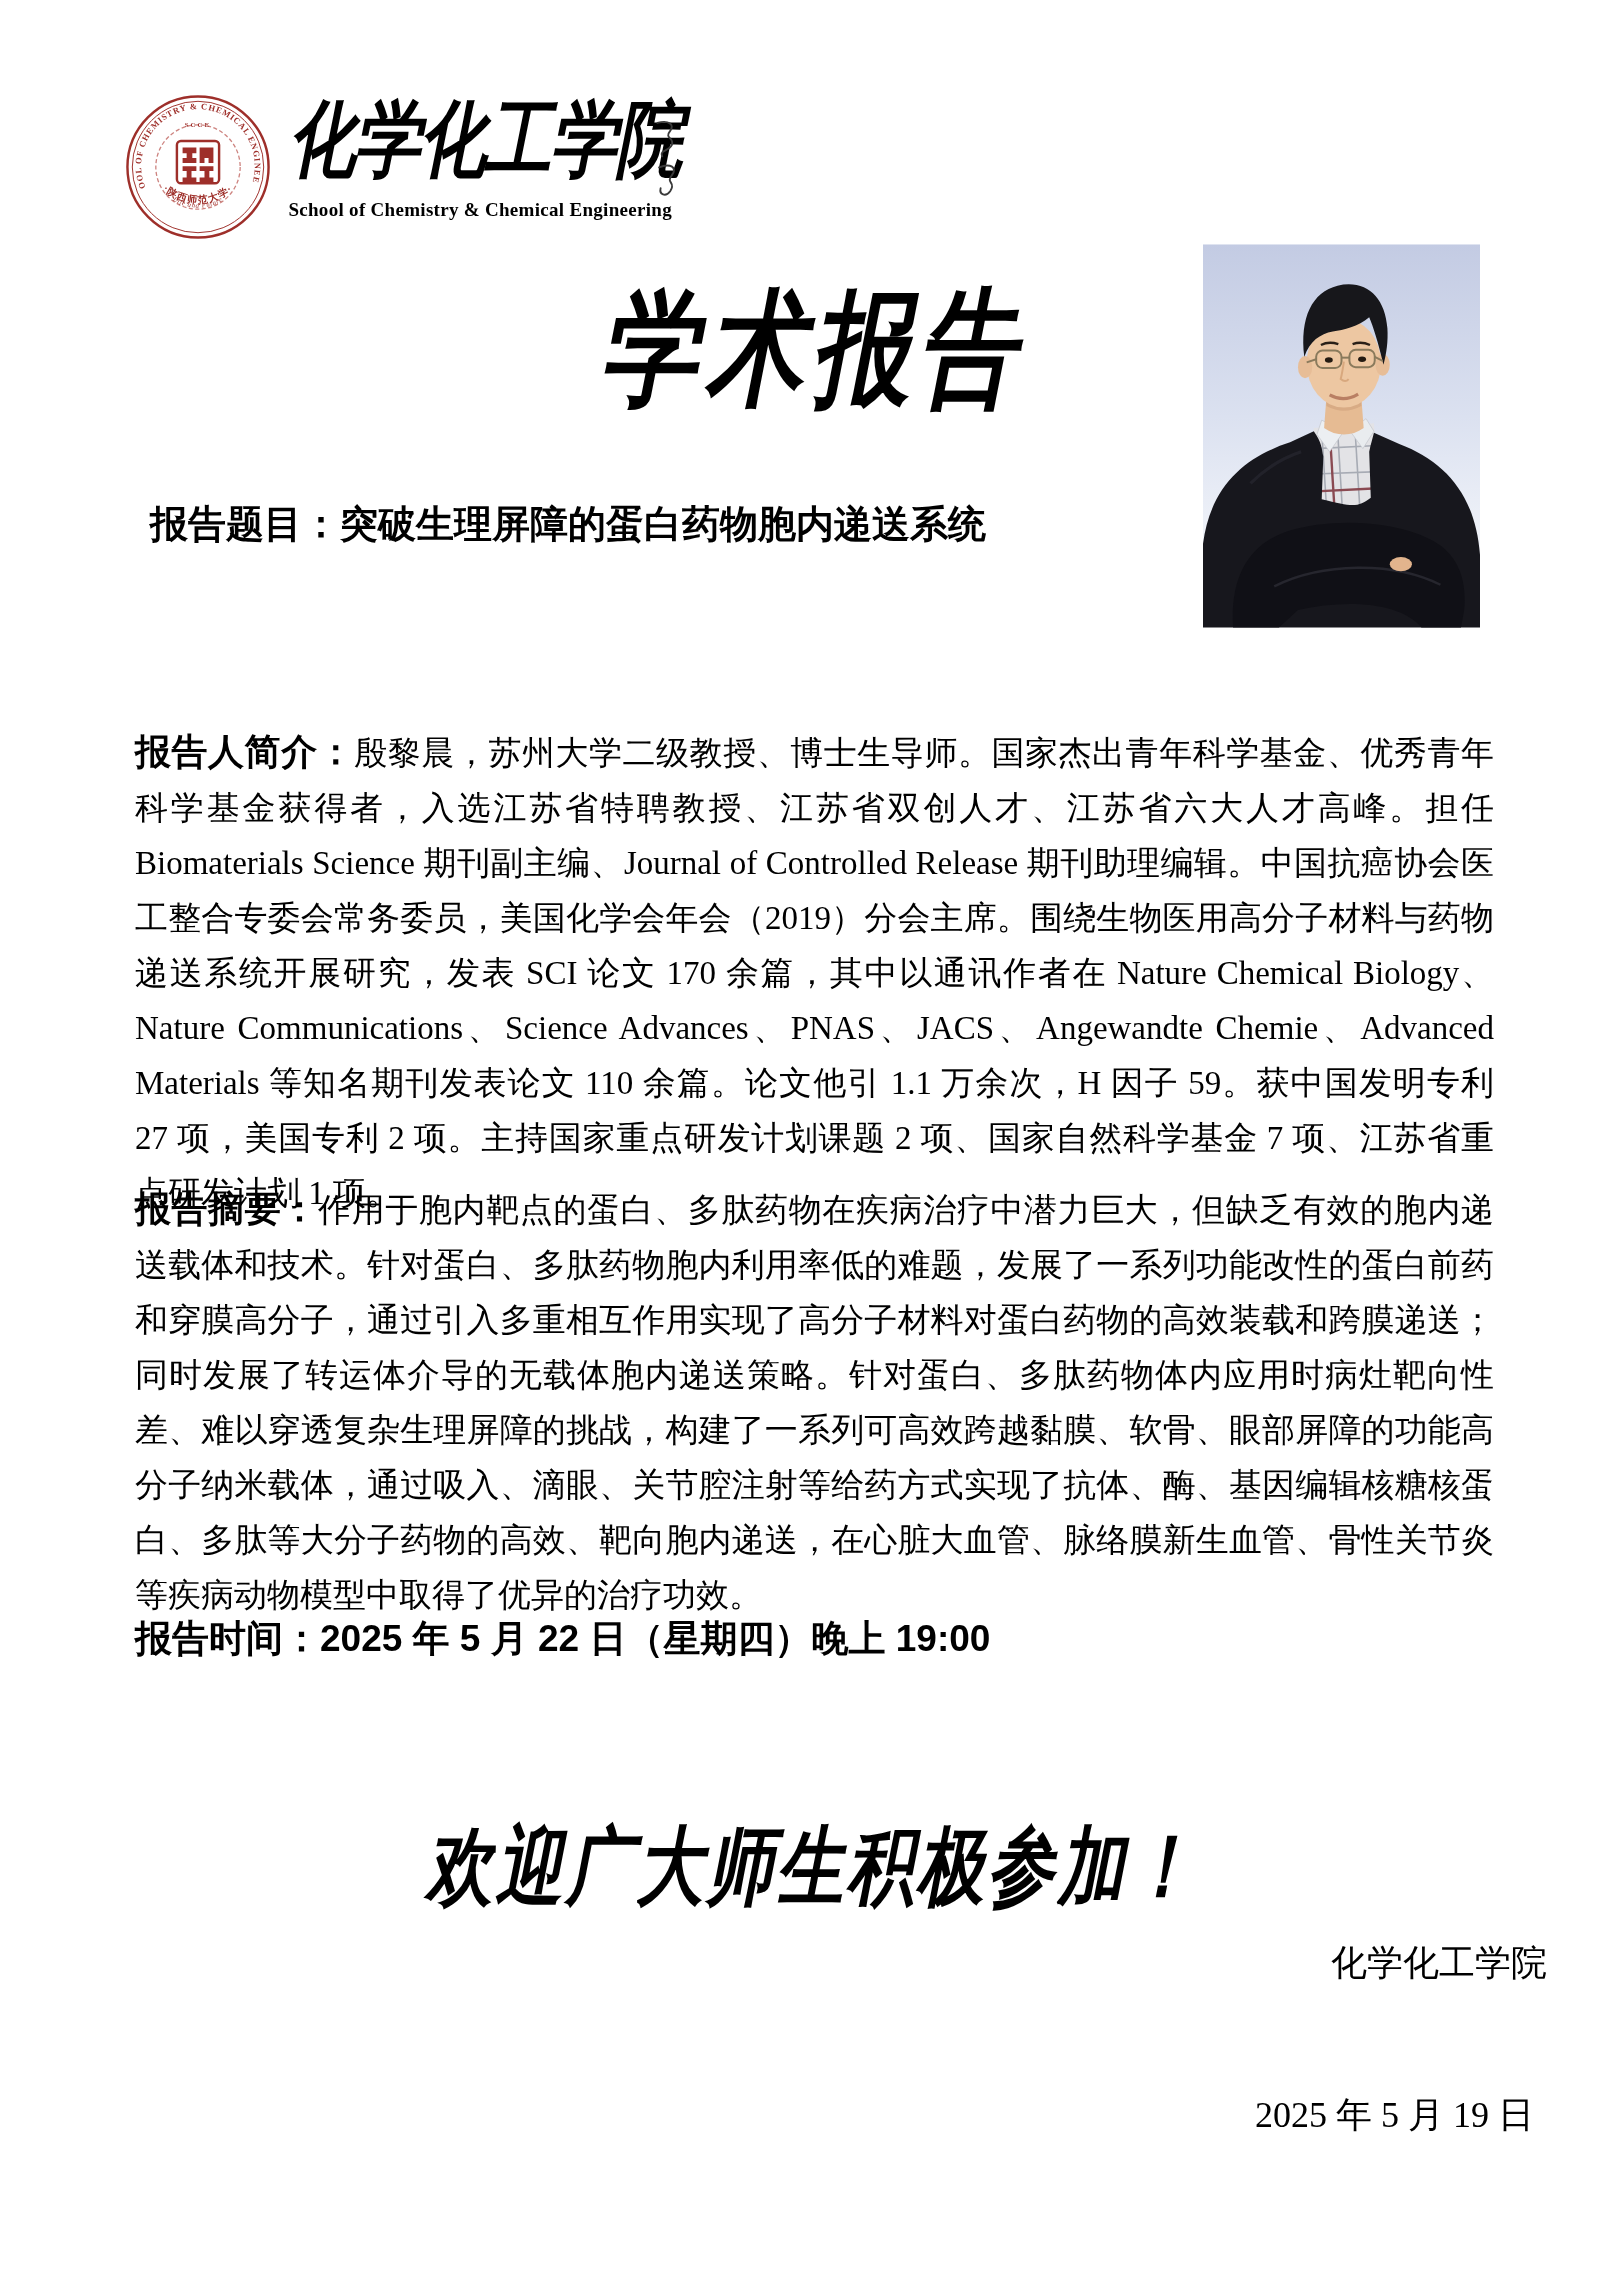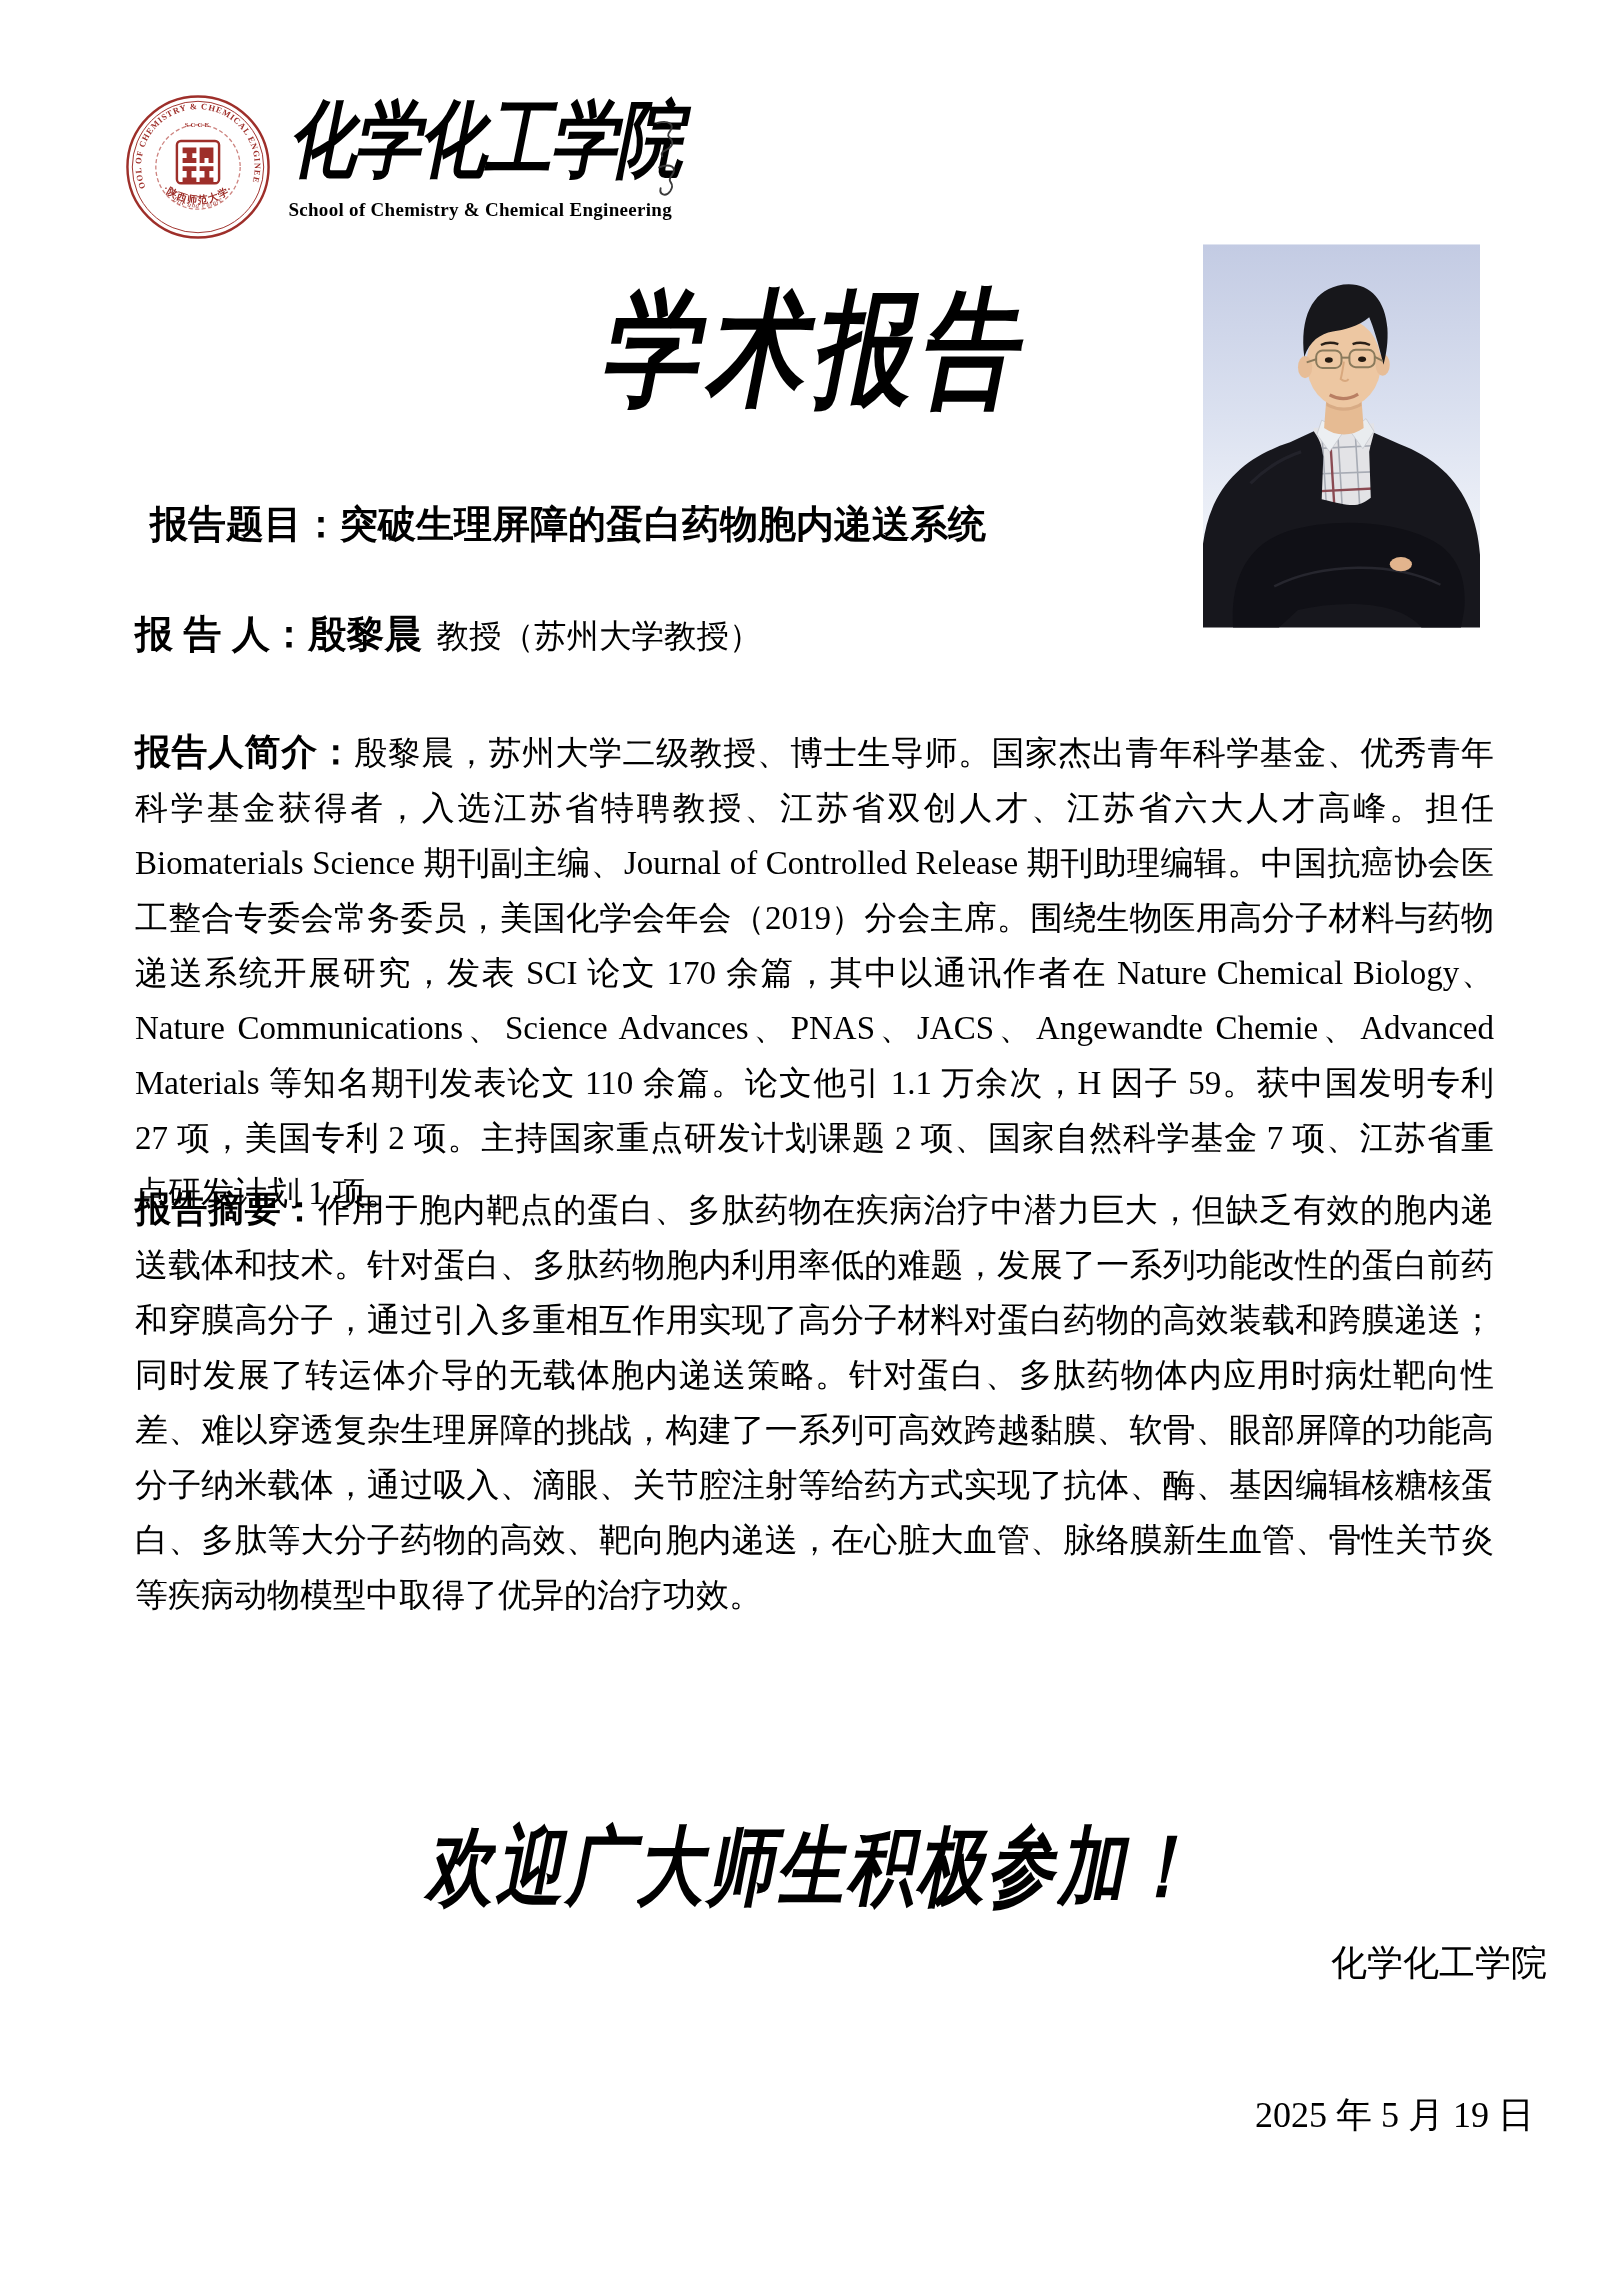--- a/index.html
+++ b/index.html
@@ -187,32 +187,32 @@
       <path d="M38,484 C34,420 58,378 108,362 C160,346 238,348 286,372 C320,388 334,420 330,462 L326,484 L276,484 C250,452 180,448 120,462 L96,484 Z" fill="#101016"></path>
       <path d="M90,432 C150,402 240,400 300,430" stroke="#26262e" stroke-width="3" fill="none"></path>
       <ellipse cx="250" cy="404" rx="14" ry="9" fill="#e2b48d"></ellipse>
     </g>
   </svg>
 
   <div class="row topic-row">
     <span class="lbl">报告题目：</span><span>突破生理屏障的蛋白药物胞内递送系统</span>
   </div>
 
-  <div class="row speaker-row">
-    <span class="lbl">报 告 人：</span><span class="name">殷黎晨</span><span class="affil">教授（苏州大学教授）</span>
-  </div>
 
   <p class="para bio-para">
     <span class="lbl">报告人简介：</span><span>殷黎晨，苏州大学二级教授、博士生导师。国家杰出青年科学基金、优秀青年科学基金获得者，入选江苏省特聘教授、江苏省双创人才、江苏省六大人才高峰。担任 Biomaterials Science 期刊副主编、Journal of Controlled Release 期刊助理编辑。中国抗癌协会医工整合专委会常务委员，美国化学会年会（2019）分会主席。围绕生物医用高分子材料与药物递送系统开展研究，发表 SCI 论文 170 余篇，其中以通讯作者在 Nature Chemical Biology、Nature Communications、Science Advances、PNAS、JACS、Angewandte Chemie、Advanced Materials 等知名期刊发表论文 110 余篇。论文他引 1.1 万余次，H 因子 59。获中国发明专利 27 项，美国专利 2 项。主持国家重点研发计划课题 2 项、国家自然科学基金 7 项、江苏省重点研发计划 1 项。</span>
   </p>
 
   <p class="para abstract-para">
     <span class="lbl">报告摘要：</span><span>作用于胞内靶点的蛋白、多肽药物在疾病治疗中潜力巨大，但缺乏有效的胞内递送载体和技术。针对蛋白、多肽药物胞内利用率低的难题，发展了一系列功能改性的蛋白前药和穿膜高分子，通过引入多重相互作用实现了高分子材料对蛋白药物的高效装载和跨膜递送；同时发展了转运体介导的无载体胞内递送策略。针对蛋白、多肽药物体内应用时病灶靶向性差、难以穿透复杂生理屏障的挑战，构建了一系列可高效跨越黏膜、软骨、眼部屏障的功能高分子纳米载体，通过吸入、滴眼、关节腔注射等给药方式实现了抗体、酶、基因编辑核糖核蛋白、多肽等大分子药物的高效、靶向胞内递送，在心脏大血管、脉络膜新生血管、骨性关节炎等疾病动物模型中取得了优异的治疗功效。</span>
   </p>
 
+  <div class="row time-row">
+    <span>报告时间：</span><span>2025 年 5 月 22 日（星期四）晚上 19:00</span>
+  </div>
 
 
   <div class="welcome">欢迎广大师生积极参加！</div>
   <div class="org-line">化学化工学院</div>
   <div class="date-line">2025 年 5 月 19 日</div>
 
 </div>
 
 
 </body></html>

